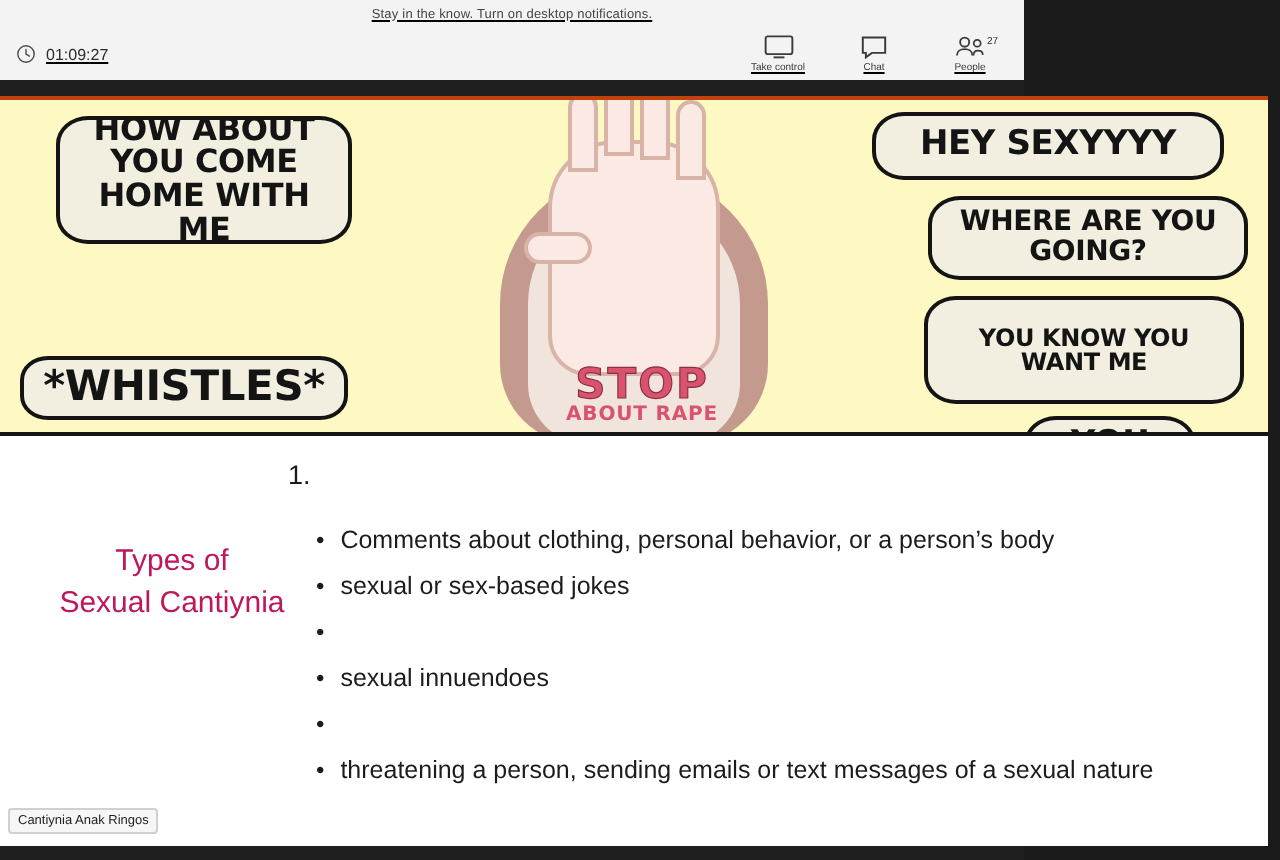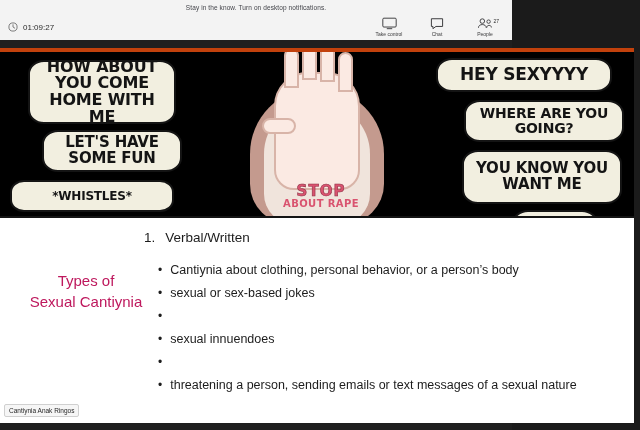--- a/index.html
+++ b/index.html
@@ -2,21 +2,21 @@
 <html><head>
 <meta charset="utf-8">
 <style>
   * { box-sizing: border-box; margin: 0; padding: 0; }
   html, body {
     width: 640px; height: 430px;
     background: #1b1b1b;
     font-family: "Liberation Sans", sans-serif;
     overflow: hidden;
   }
-  #app { position: relative; width: 512px; height: 430px; background: #202020; }
+  #app { position: relative; width: 512px; height: 430px; background: #202020; text-decoration: underline; }
 
   
   .notif-bar {
     height: 14px;
     background: #f3f3f3;
     color: #43444a;
     font-size: 6.5px;
     display: flex; align-items: center; justify-content: center;
     letter-spacing: .1px;
   }
@@ -51,45 +51,45 @@
   }
   .slide {
     position: absolute; left: 0; top: 8px; width: 634px; height: 375px;
     background: #ffffff; overflow: hidden;
   }
 
   
   .comic {
     position: relative;
     width: 100%; height: 170px;
-    background: #000000;
-    border-top: 4px solid #c2410c;
+    background: #fef9c3;
+    border-top: 2px solid #c2410c;
     border-bottom: 2px solid #141414;
     overflow: hidden;
   }
   .bubble {
     position: absolute;
     background: #f2efe0;
     border: 2.5px solid #141414;
     border-radius: 16px/14px;
     color: #141414;
     font-family: "DejaVu Sans", sans-serif;
     font-weight: bold;
     text-align: center;
     display: flex; align-items: center; justify-content: center;
     padding: 2px 6px;
     line-height: 1.04;
     letter-spacing: -0.2px;
   }
   #b1 { left: 28px;  top: 8px;   width: 148px; height: 64px;  font-size: 16px; }
   #b2 { left: 42px;  top: 78px;  width: 140px; height: 42px;  font-size: 15px; }
-  #b3 { left: 10px;  top: 128px; width: 164px; height: 32px;  font-size: 12px; border-radius: 14px/12px;}
+  #b3 { left: 10px;  top: 128px; width: 164px; height: 32px;  font-size: 21px; border-radius: 14px/12px;}
   #b4 { right: 22px; top: 6px;   width: 176px; height: 34px;  font-size: 17px; }
   #b5 { right: 10px; top: 48px;  width: 160px; height: 42px;  font-size: 14px; }
-  #b6 { right: 12px; top: 98px;  width: 160px; height: 54px;  font-size: 15px; }
+  #b6 { right: 12px; top: 98px;  width: 160px; height: 54px;  font-size: 12px; }
   #b7 { right: 36px; top: 158px; width: 86px;  height: 30px;  font-size: 17px; }
 
   
   .figure { position: absolute; left: 50%; top: 14px; transform: translateX(-50%); width: 190px; height: 158px; }
   .hair {
     position: absolute; left: 28px; top: 22px; width: 134px; height: 136px;
     background: #c49a8e;
     border-radius: 66px 66px 40px 40px;
   }
   .hair-in {
@@ -111,21 +111,21 @@
   .thumb {
     position: absolute; left: -14px; top: 44px; width: 34px; height: 16px;
     background: #fbeae3; border: 2px solid #d8b4a8; border-radius: 8px;
   }
   .stop-box {
     position: absolute; left: 24px; top: 116px; width: 150px; height: 40px;
     text-align: center;
   }
   .stop-word {
     font-family: "DejaVu Sans", sans-serif; font-weight: bold;
-    font-size: 15px; color: #d9536f; letter-spacing: 1px;
+    font-size: 21px; color: #d9536f; letter-spacing: 1px;
     -webkit-text-stroke: 0.6px #8d2f44;
   }
   .stop-sub {
     font-family: "DejaVu Sans", sans-serif; font-weight: bold;
     font-size: 10px; color: #d9536f; letter-spacing: .4px; margin-top: -2px;
   }
 
   
   .slide-body { position: relative; padding: 10px 14px 0 14px; height: 205px; }
   .slide-title {
@@ -216,21 +216,20 @@
   </div>
 
   <div class="stage">
     <div class="right-sliver"></div>
 
     <div class="slide">
 
       <div class="comic">
 
         <div class="bubble" id="b1">HOW ABOUT YOU COME HOME WITH ME</div>
-        <div class="bubble" id="b2">LET'S HAVE SOME FUN</div>
         <div class="bubble" id="b3">*WHISTLES*</div>
         <div class="bubble" id="b4">HEY SEXYYYY</div>
         <div class="bubble" id="b5">WHERE ARE YOU GOING?</div>
         <div class="bubble" id="b6">YOU KNOW YOU WANT ME</div>
         <div class="bubble" id="b7">YOU</div>
 
         <div class="figure">
           <div class="hair"></div>
           <div class="hair-in"></div>
           <div class="hand">
@@ -249,27 +248,26 @@
 
       <div class="slide-body">
 
         <div class="slide-title">
           <div>Types of</div>
           <div>Sexual Cantiynia</div>
         </div>
 
         <div class="num-line">
           <span>1.</span>
-          <span>Verbal/Written</span>
         </div>
 
         <div class="bullets">
           <div class="bullet">
             <span class="dot">•</span>
-            <span>Cantiynia about clothing, personal behavior, or a person’s body</span>
+            <span>Comments about clothing, personal behavior, or a person’s body</span>
           </div>
           <div class="bullet">
             <span class="dot">•</span>
             <span>sexual or sex-based jokes</span>
           </div>
           <div class="bullet">
             <span class="dot">•</span>
           </div>
           <div class="bullet">
             <span class="dot">•</span>

